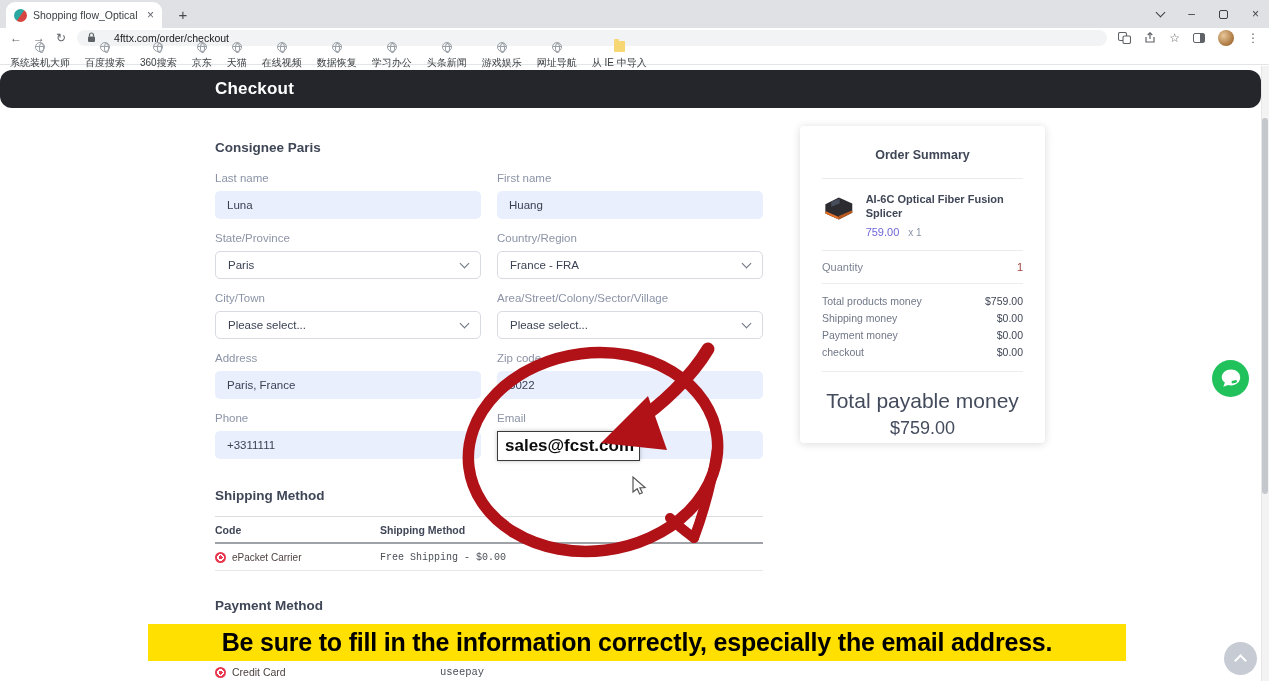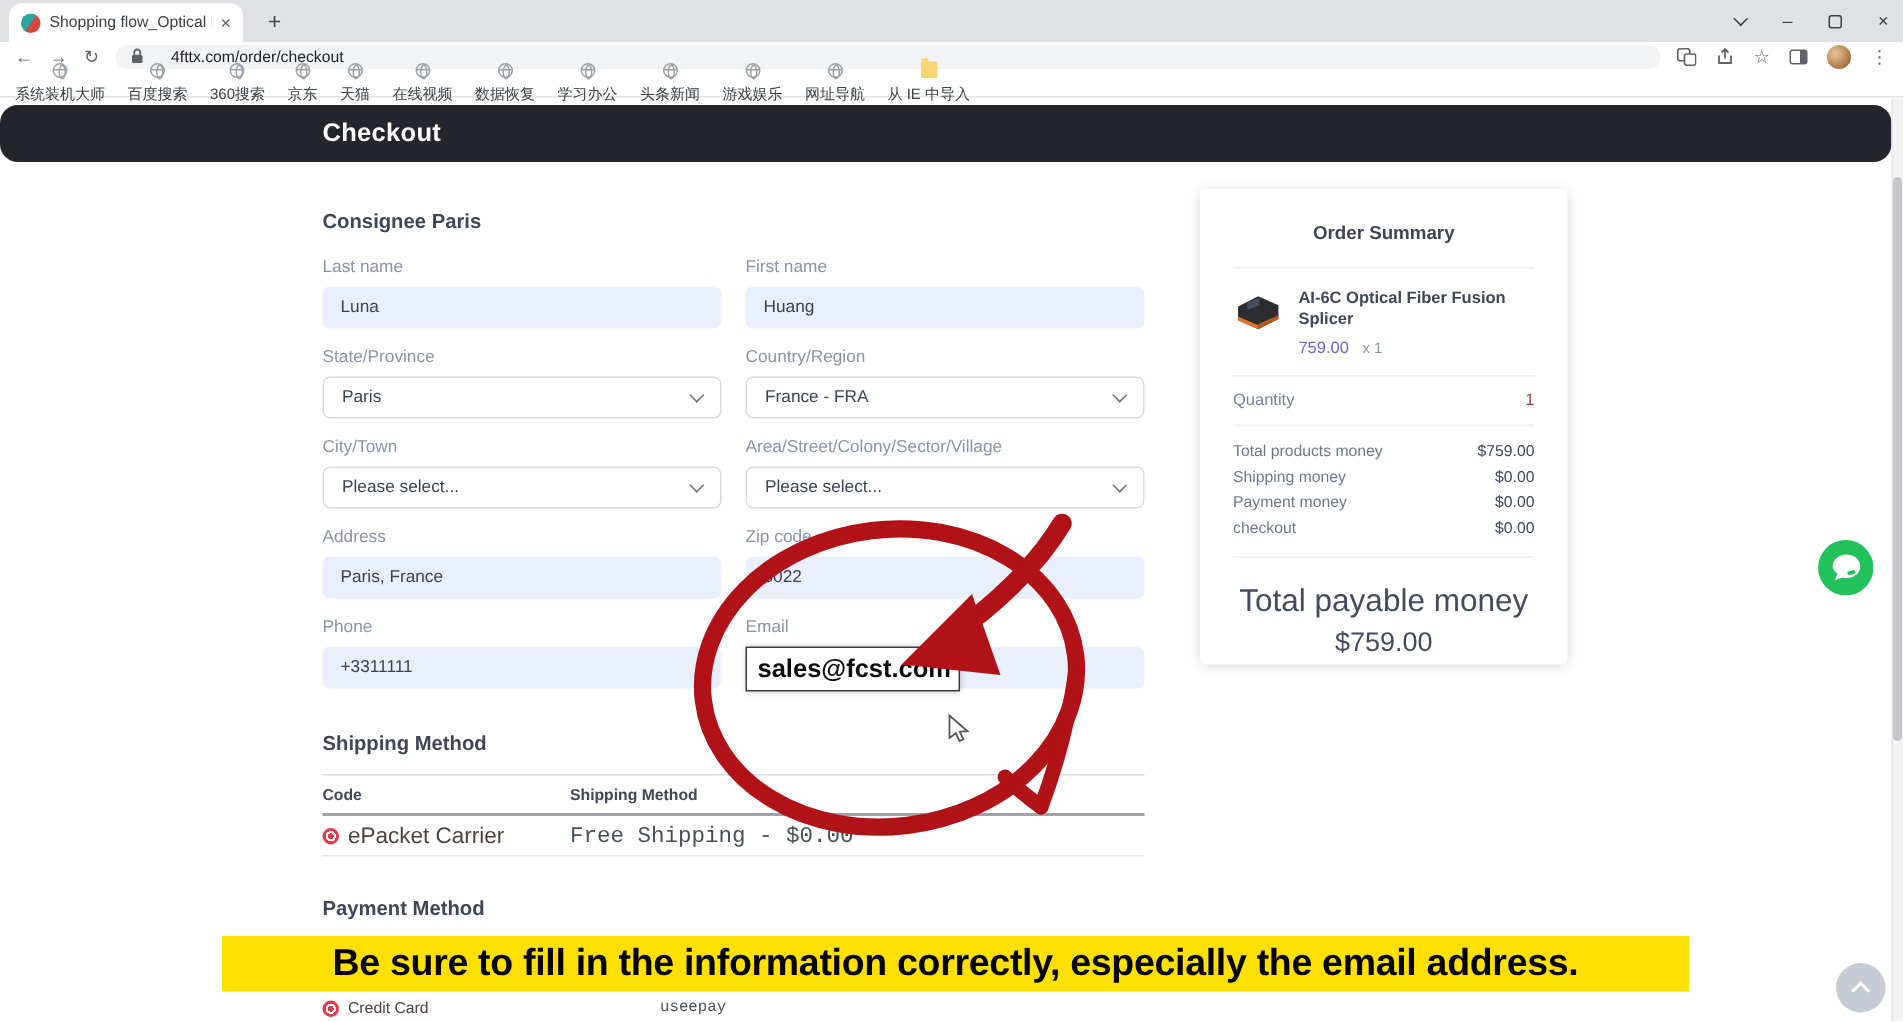--- a/index.html
+++ b/index.html
@@ -63,21 +63,21 @@
   .chev { width:7px; height:7px; border-right:1.5px solid #6b7280; border-bottom:1.5px solid #6b7280;
           transform:rotate(45deg); margin-top:-4px; flex:0 0 7px; }
   .email-wrap { position:relative; }
   .email-hl { position:absolute; left:0; top:-1px; width:143px; height:30px; background:#fff;
               border:1.5px solid #3a3a3a; display:flex; align-items:center; padding:0 7px;
               font-size:17px; font-weight:bold; color:#0c0c0c; box-shadow:0 0 4px rgba(0,0,0,.25); }
 
   .ship-table { position:absolute; left:215px; top:516px; width:548px; border-top:1px solid #dcdcdc; }
   .t-head { display:flex; height:27px; align-items:center; border-bottom:2px solid #9fa3a8;
             font-size:10.5px; font-weight:bold; color:#3f4656; }
-  .t-row { display:flex; height:27px; align-items:center; border-bottom:1px solid #e7e7e7; font-size:15px; }
+  .t-row { display:flex; height:27px; align-items:center; border-bottom:1px solid #e7e7e7; font-size:10px; }
   .c1 { flex:0 0 165px; display:flex; align-items:center; gap:6px; }
   .code-txt { color:#4e4340; }
   .meth-txt { color:#4a4f57;font-family:Liberation Mono, monospace; }
   .radio { width:11px; height:11px; border-radius:50%; flex:0 0 11px;
            background:radial-gradient(circle, #e8384f 0 2px, #fff 2px 3.4px, #e8384f 3.4px 5.5px); }
 
   .pay-row { position:absolute; left:215px; top:666px; width:548px; display:flex; align-items:center; font-size:10.5px; }
   .pay-row .c1 { flex:0 0 225px; }
 
   

